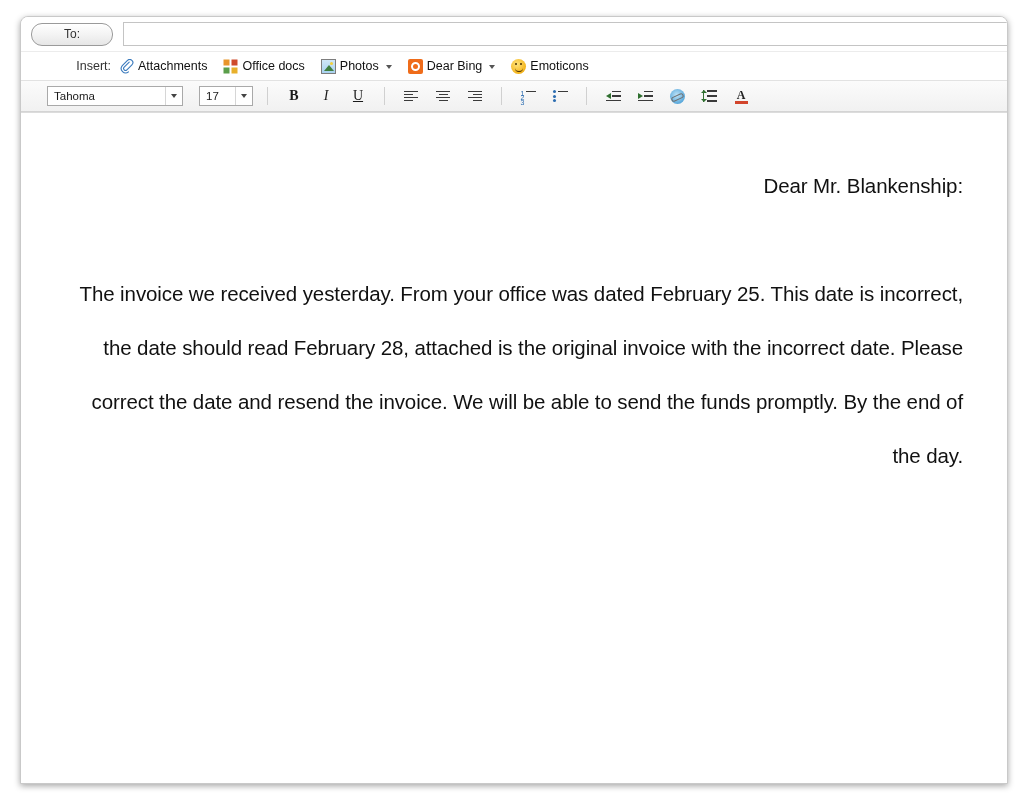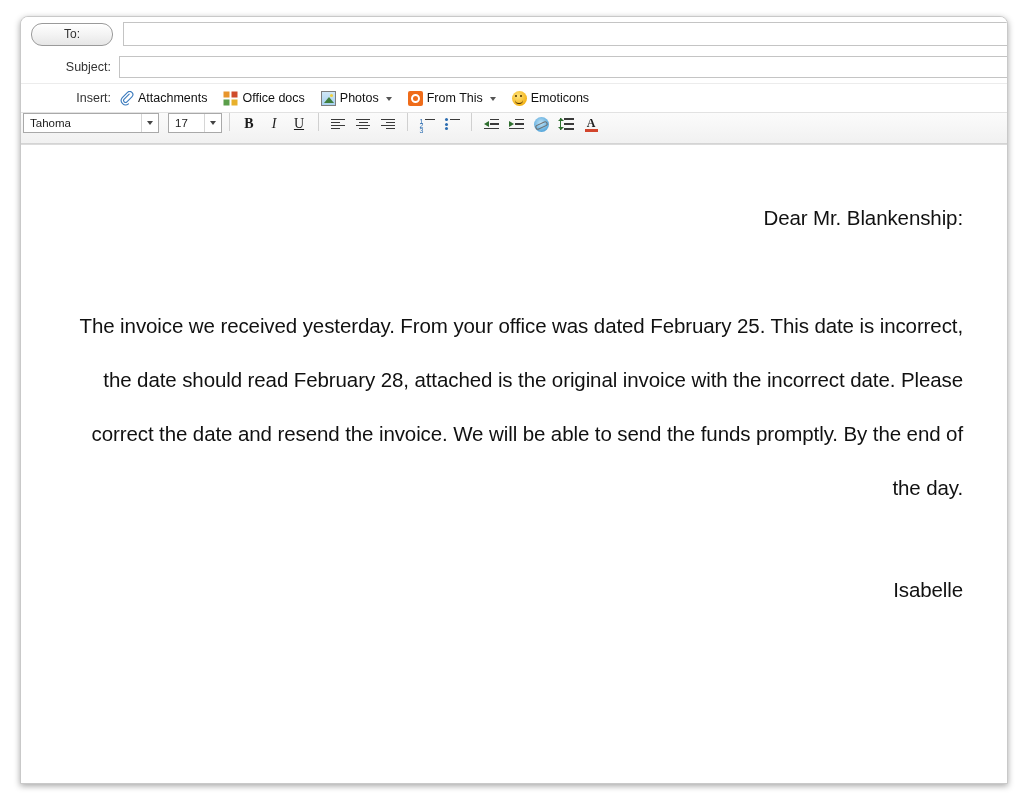--- a/index.html
+++ b/index.html
@@ -198,27 +198,27 @@
     position: absolute;
     left: 3.5px; top: 8px;
     width: 8px; height: 4px;
     border-bottom: 1.6px solid #4a3000;
     border-radius: 0 0 8px 8px;
   }
 
   
   .format-row {
     display: flex;
-    align-items: flex-start;
+    align-items: center;
     height: 30px;
     background: linear-gradient(to bottom, #fbfbfb 0%, #f1f1f1 100%);
     border-top: 1px solid #e2e2e2;
     border-bottom: 1px solid #d4d4d4;
-    padding-left: 2px;
-    gap: 1px;
+    padding-left: 26px;
+    gap: 8px;
   }
 
   .combo {
     height: 20px;
     background: #ffffff;
     border: 1px solid #a9a9a9;
     display: flex;
     align-items: center;
     font-size: 11.5px;
     color: #1a1a1a;
@@ -376,24 +376,20 @@
 <div class="screen">
   <div class="compose-window">
 
     <div class="header-area">
 
       <div class="field-row to-row">
         <div class="to-button">To:</div>
         <input class="field-input to-input" type="text" value="" style="">
       </div>
 
-      <div class="field-row">
-        <div class="subject-label">Subject:</div>
-        <input class="field-input" type="text" value="" style="">
-      </div>
 
       <div class="insert-row">
         <div class="insert-label">Insert:</div>
 
         <div class="insert-item">
           <span class="ico ico-clip">
             <svg width="15" height="15" viewBox="0 0 15 15">
               <path d="M10.2 3.1 L5.2 8.1 a1.9 1.9 0 0 0 2.7 2.7 l5.0-5.0 a3.1 3.1 0 0 0-4.4-4.4 l-5.2 5.2 a4.4 4.4 0 0 0 6.2 6.2" fill="none" stroke="#3a7abd" stroke-width="1.1" stroke-linecap="round"></path>
             </svg>
           </span>
@@ -413,21 +409,21 @@
         </div>
 
         <div class="insert-item">
           <span class="ico ico-photos"></span>
           <span class="label">Photos</span>
           <span class="caret"></span>
         </div>
 
         <div class="insert-item">
           <span class="ico ico-bing"></span>
-          <span class="label">From This</span>
+          <span class="label">Dear Bing</span>
           <span class="caret"></span>
         </div>
 
         <div class="insert-item">
           <span class="ico ico-emoticon"></span>
           <span class="label">Emoticons</span>
         </div>
       </div>
 
       <div class="format-row">
@@ -542,17 +538,16 @@
         </div>
 
       </div>
     </div>
 
     <div class="body-area">
       <p class="body-line">Dear Mr. Blankenship:</p>
       <div class="spacer-line"></div>
       <p class="body-para">The invoice we received yesterday. From your office was dated February 25.  This date is incorrect, the date should read February 28, attached is the original invoice with the incorrect date. Please correct the date and resend the invoice. We will be able to send the funds promptly. By the end of the day.</p>
       <div class="spacer-half"></div>
-      <p class="body-line">Isabelle</p>
     </div>
 
   </div>
 </div>
 
 </body></html>

